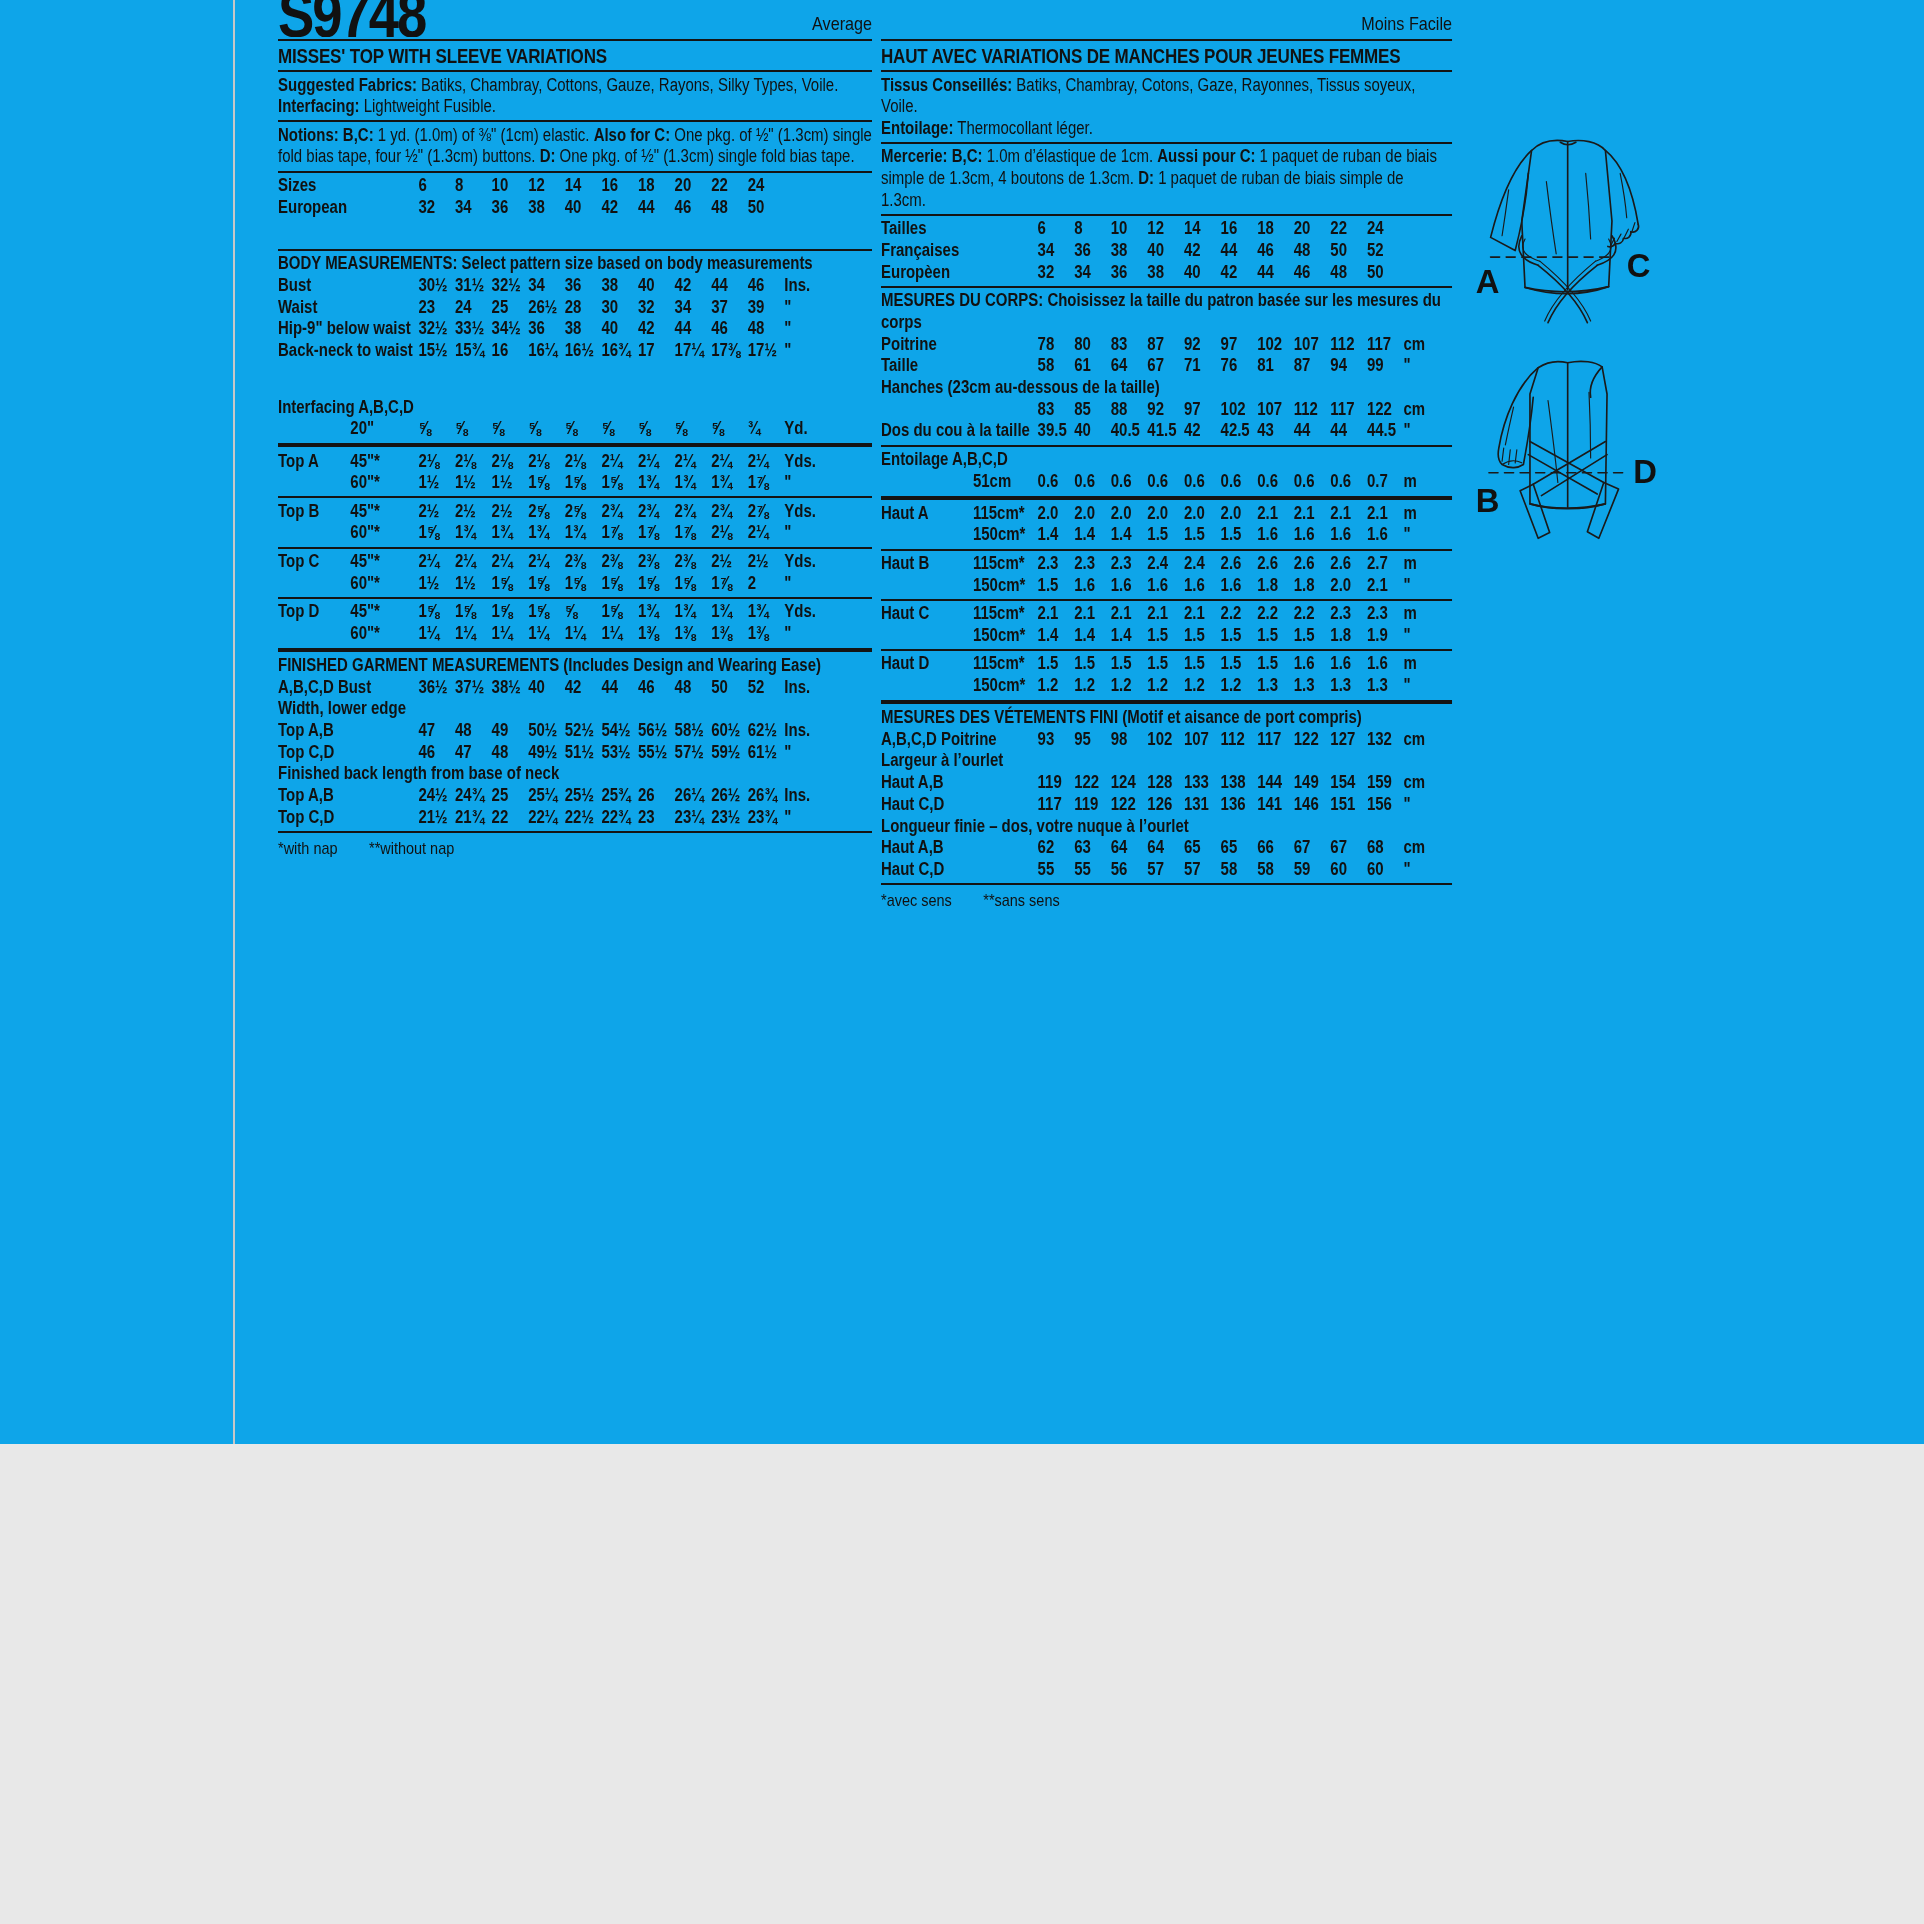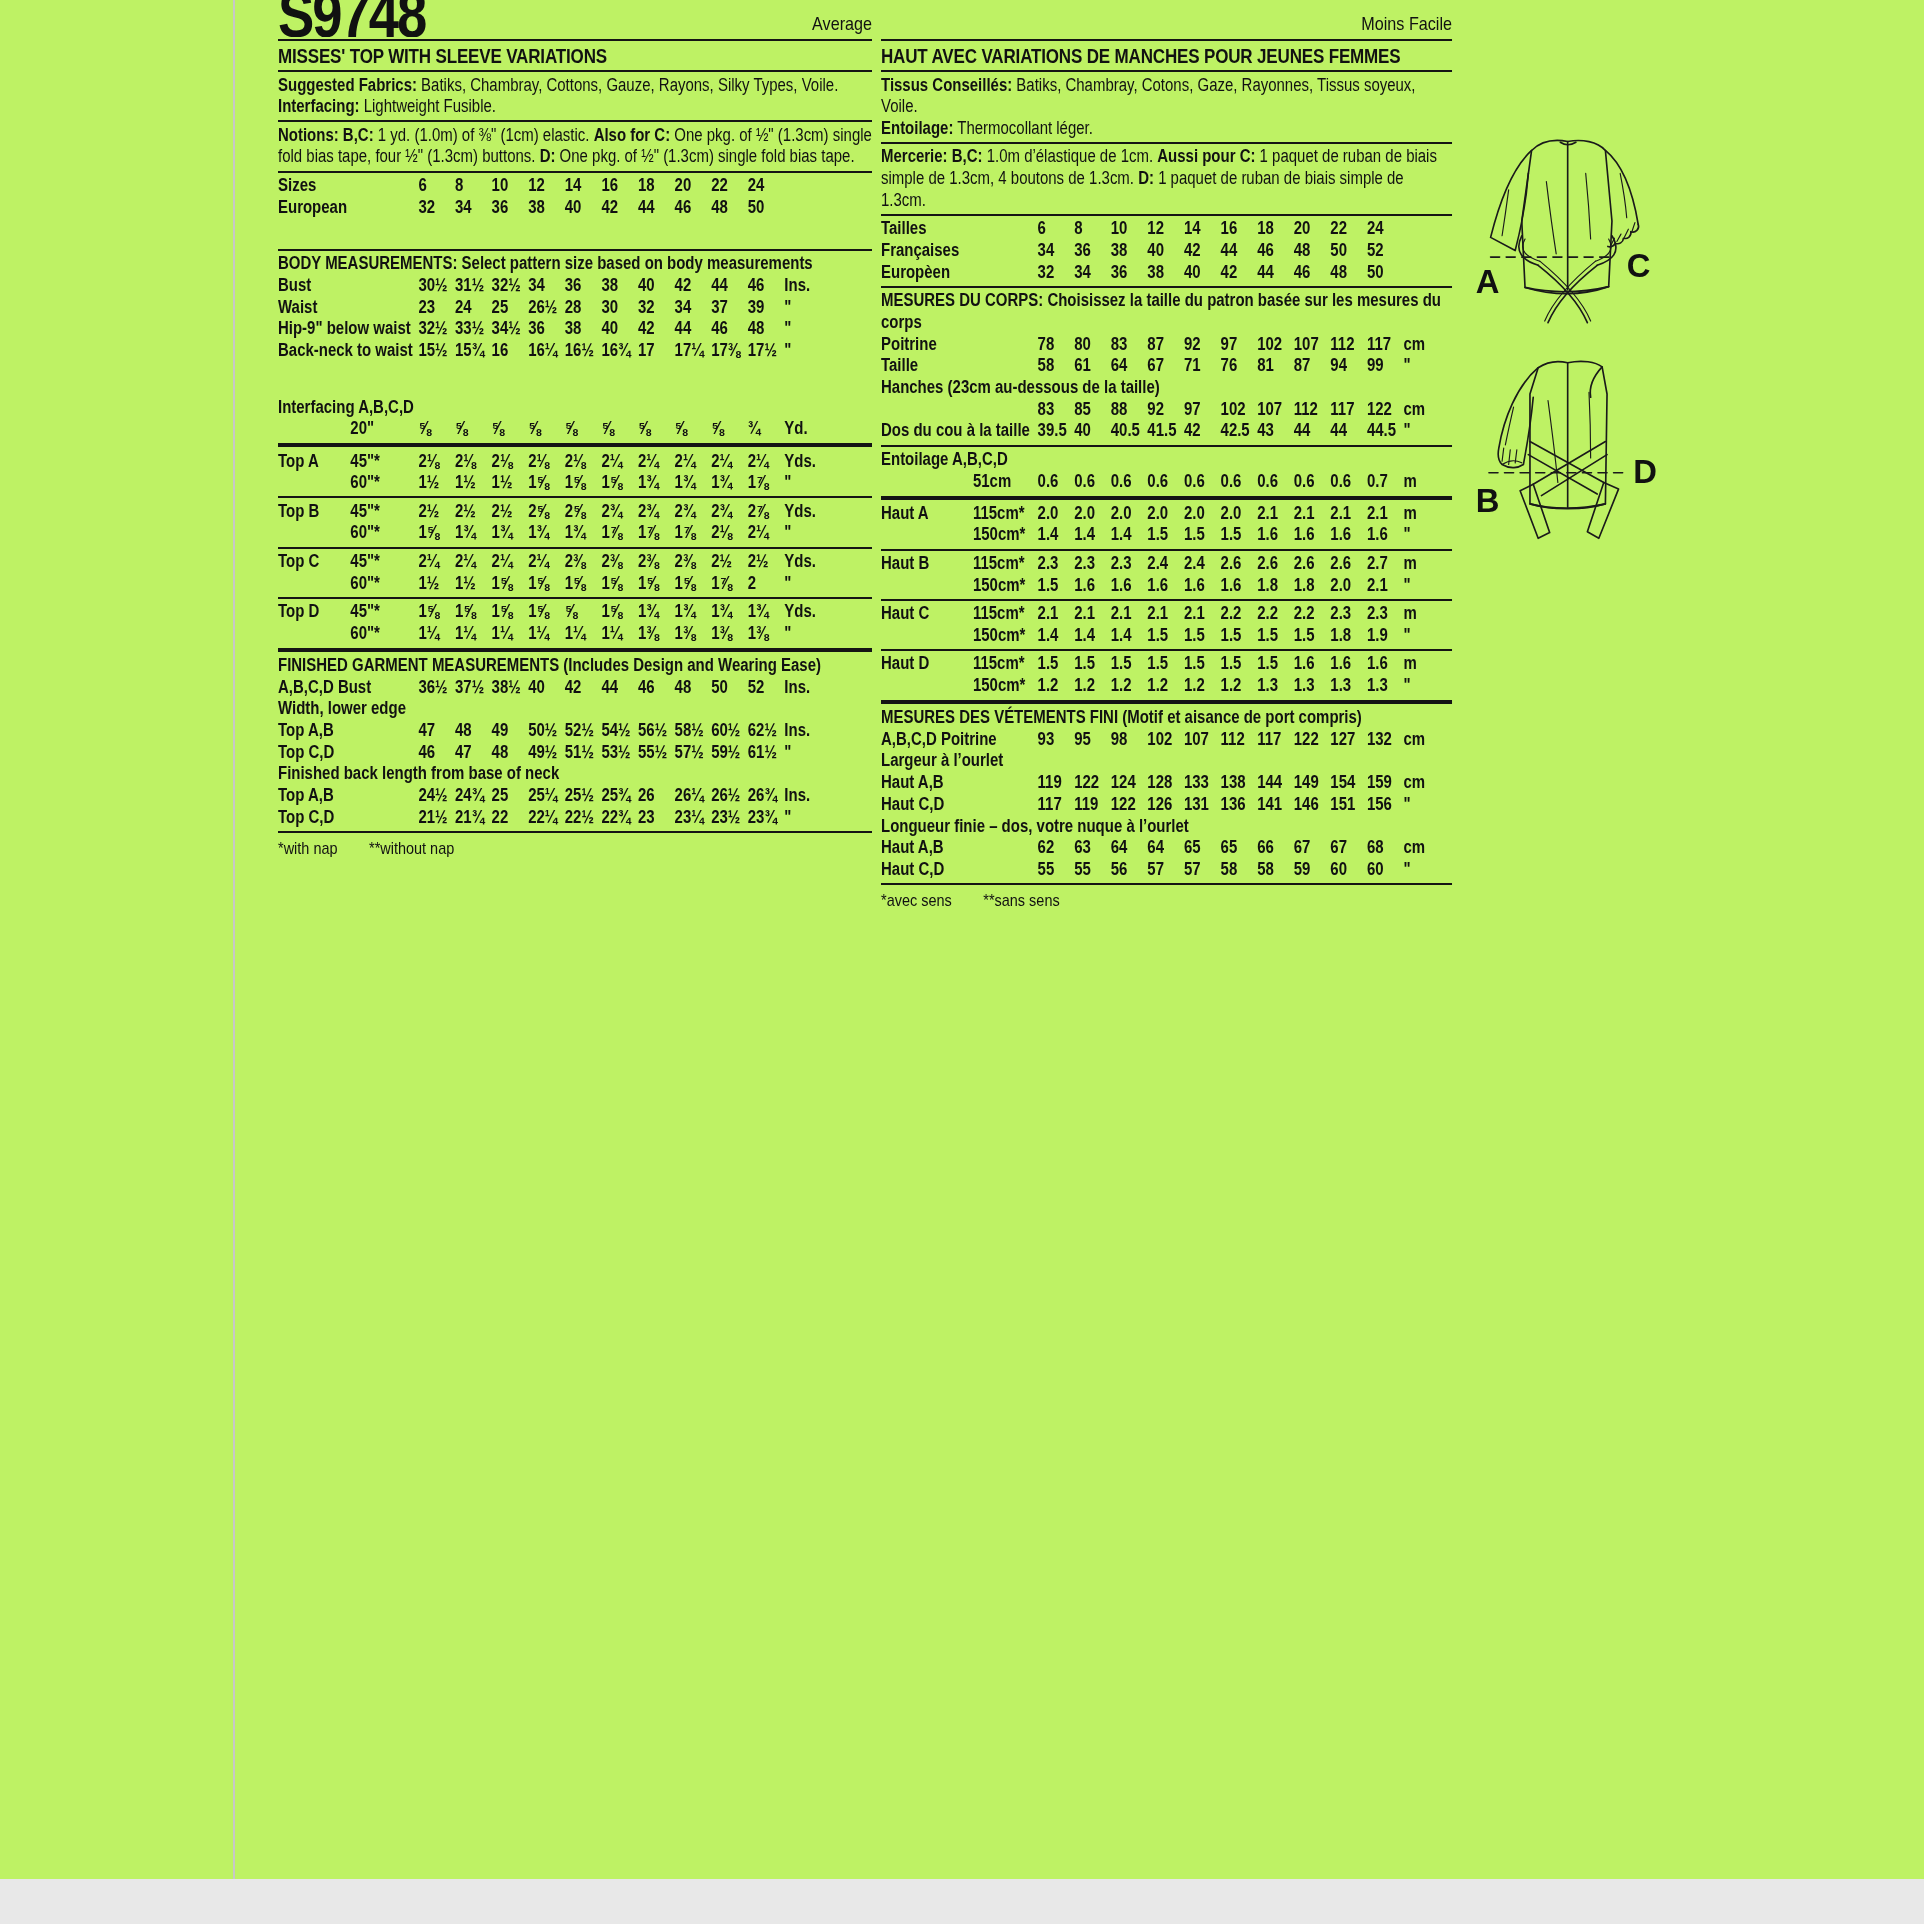--- a/index.html
+++ b/index.html
@@ -1,16 +1,16 @@
 <!DOCTYPE html>
 <html style="font-size:13px"><head>
 <meta charset="utf-8">
 <style>
   html,body{margin:0;padding:0;background:#e8e8e8}
-  .page{position:relative;width:1925px;height:1879px;background:#bef264;overflow:hidden;
+  .page{position:relative;width:1925px;height:1444px;background:#0ea5e9;overflow:hidden;
         font-family:"Liberation Sans",sans-serif;color:#111}
   .vline{position:absolute;left:233px;top:0;width:1.6px;height:1925px;background:#c7c7c7}
   .bottombar{position:absolute;left:233px;top:1914px;width:1692px;height:11.2px;background:#141414}
 
   .col{position:absolute;top:0;transform:scaleX(0.851);transform-origin:top left}
   .col.en{left:278px;width:698px;--c1:85px;--c2:80px;--cv:43px}
   .col.fr{left:881px;width:671px;--c1:108px;--c2:76px;--cv:43px}
 
   .mast{position:relative;height:37px;overflow:hidden;margin-bottom:1.6px}
   .code{position:absolute;left:0;bottom:-9.6px;margin:0;font-size:64px;font-weight:700;

